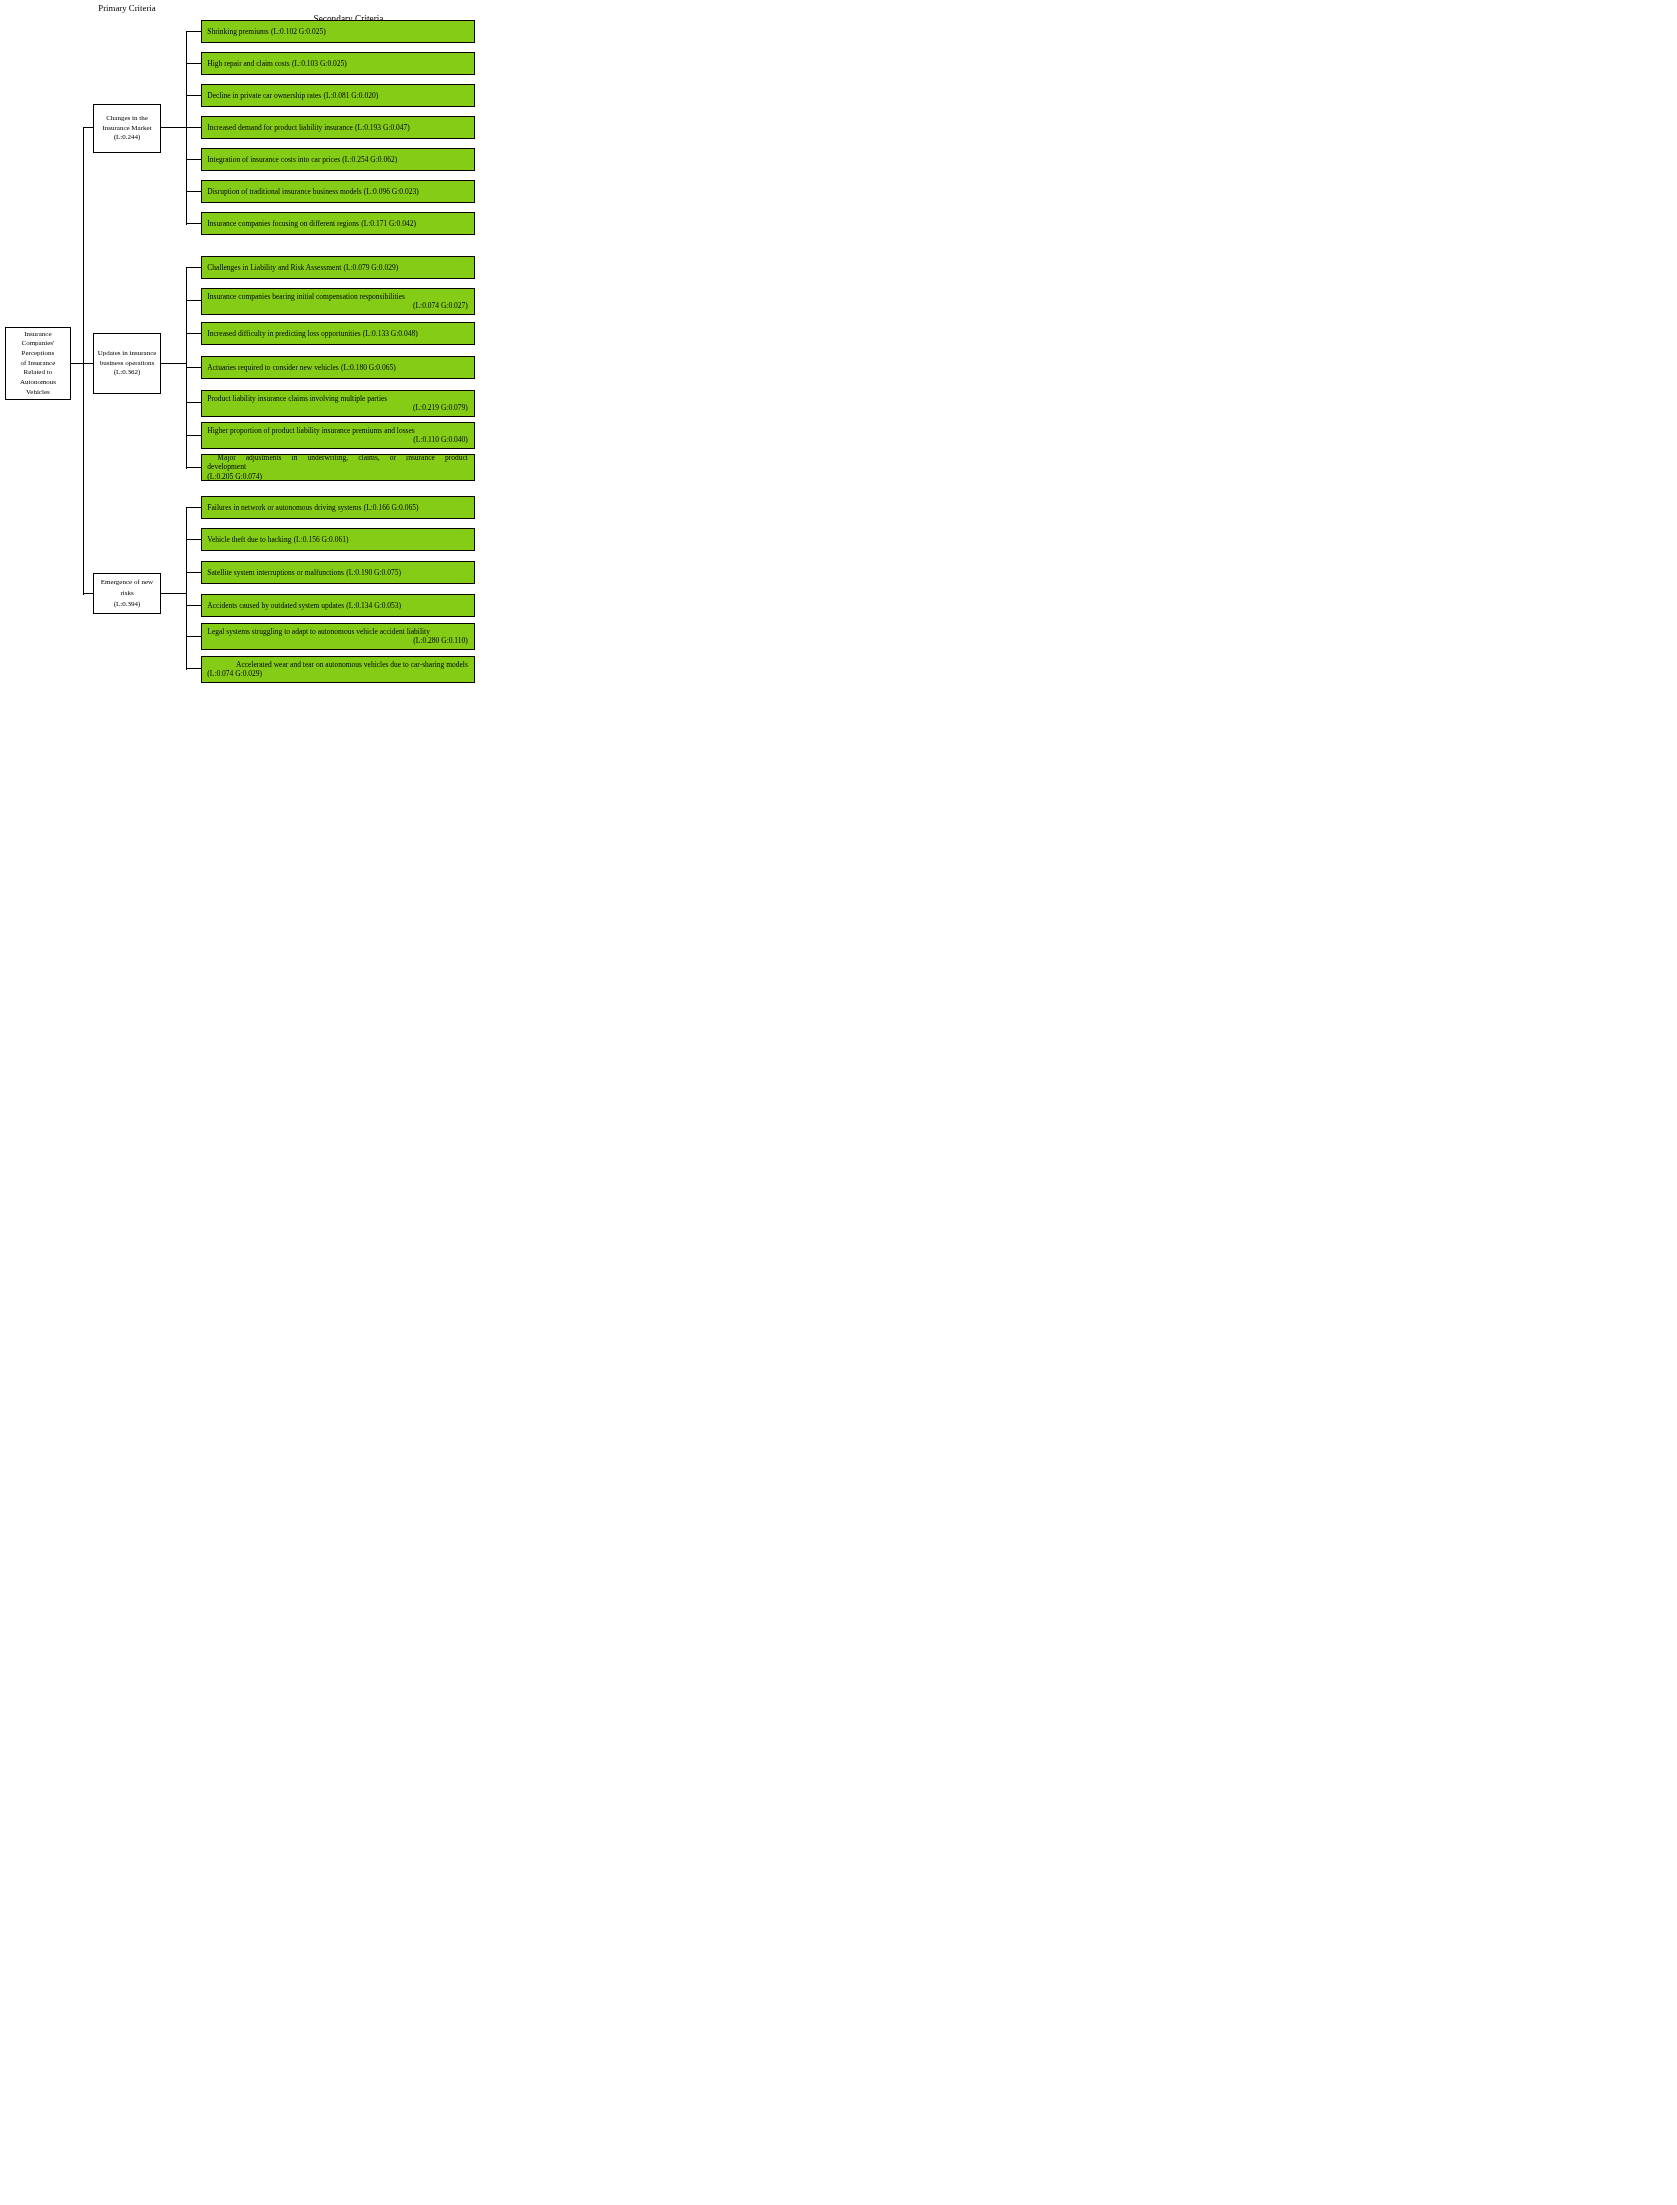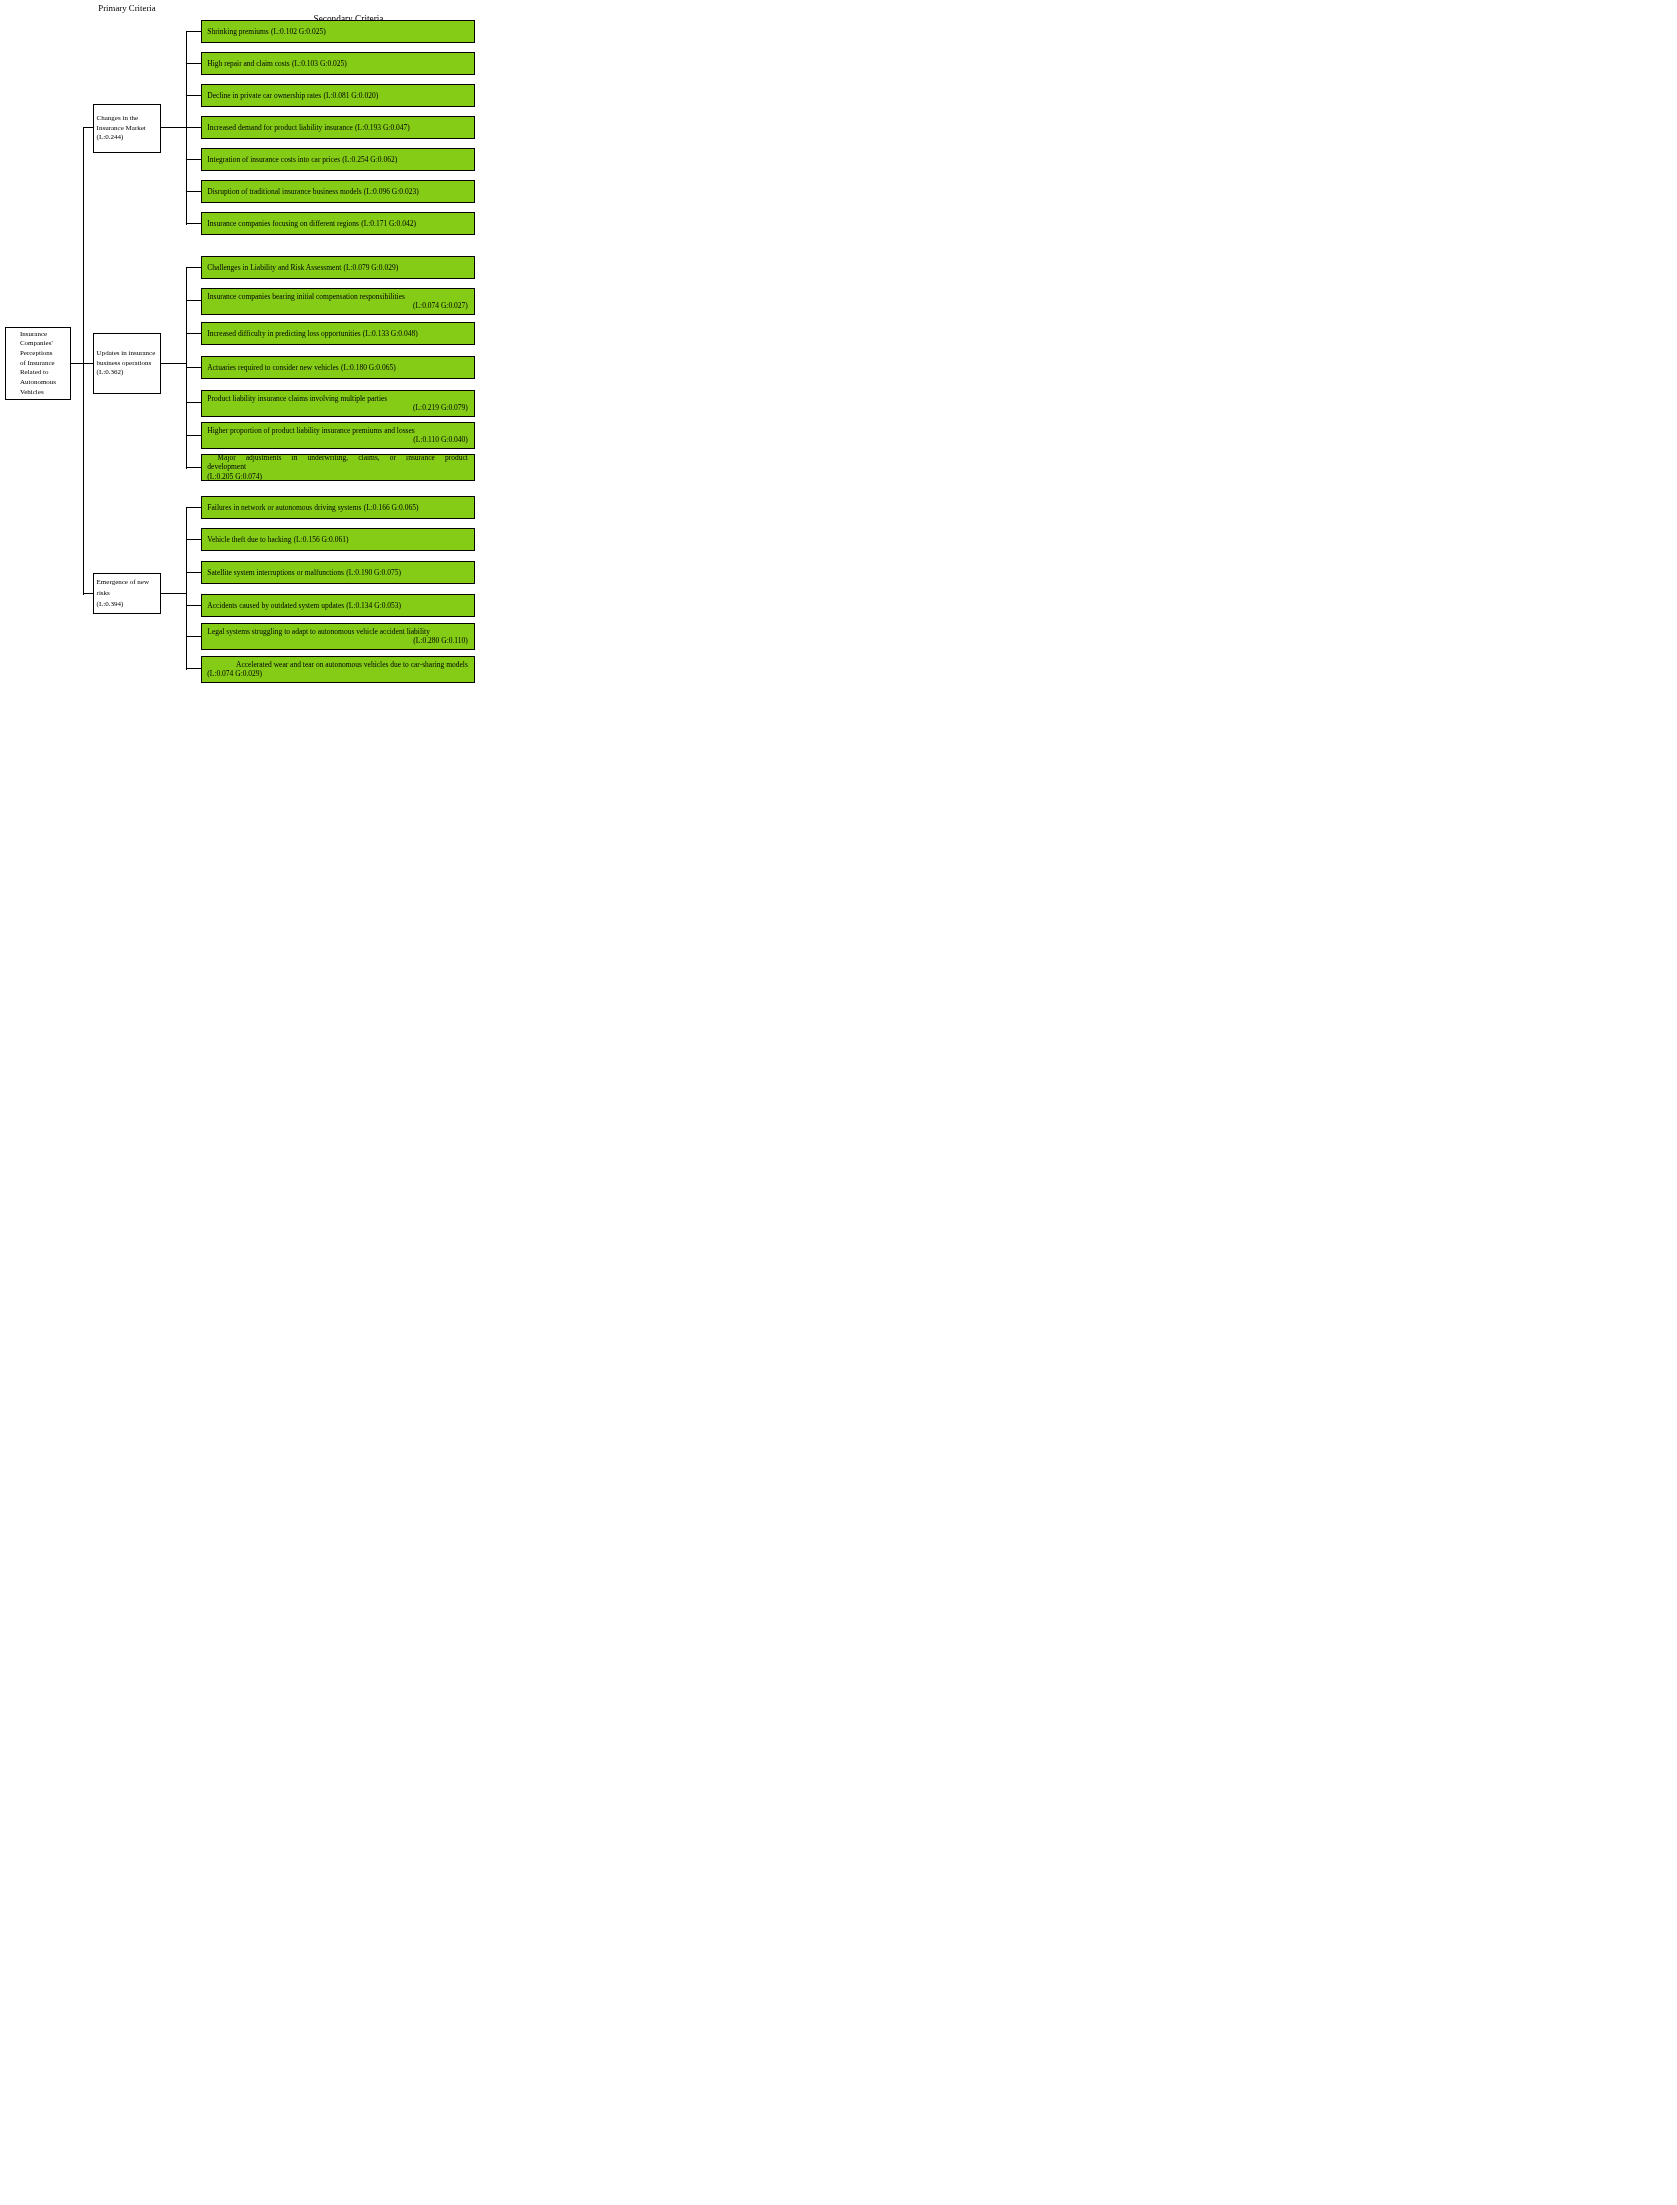--- a/index.html
+++ b/index.html
@@ -19,21 +19,21 @@
   #hdr-primary{left:86px;top:2.6px;width:82px;}
   #hdr-secondary{left:300px;top:1.8px;width:97px;font-size:9.3px;margin-top:12px;}
   .nodebox{
     position:absolute;
     box-sizing:border-box;
     border:1.3px solid #000;
     background:#fff;
     display:flex;
     flex-direction:column;
     justify-content:center;
-    text-align:left;
+    text-align:center;
   }
   #root-box{left:4.9px;top:327px;width:66px;height:73px;font-size:7px;line-height:9.7px;padding:14px;}
   .primary{left:93px;width:68px;font-size:7px;line-height:9.7px;padding:0.9px 2.6px;}
   #p1{top:104px;height:49px;}
   #p2{top:333px;height:61px;}
   #p3{top:573px;height:41px;line-height:11px;}
   .leaf{
     position:absolute;
     left:201px;width:274px;
     box-sizing:border-box;

